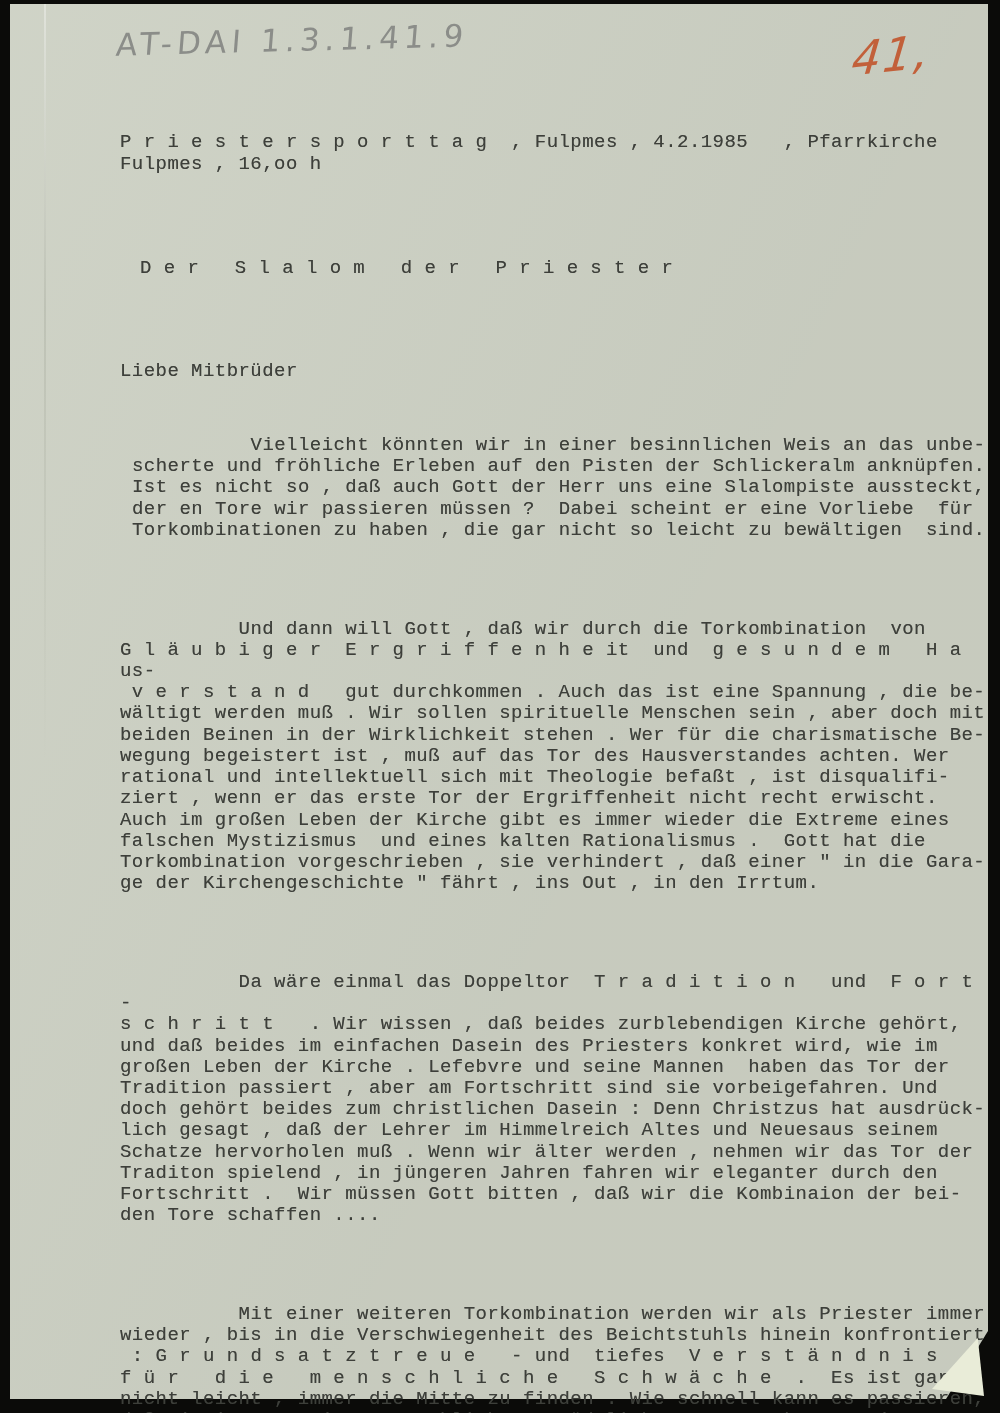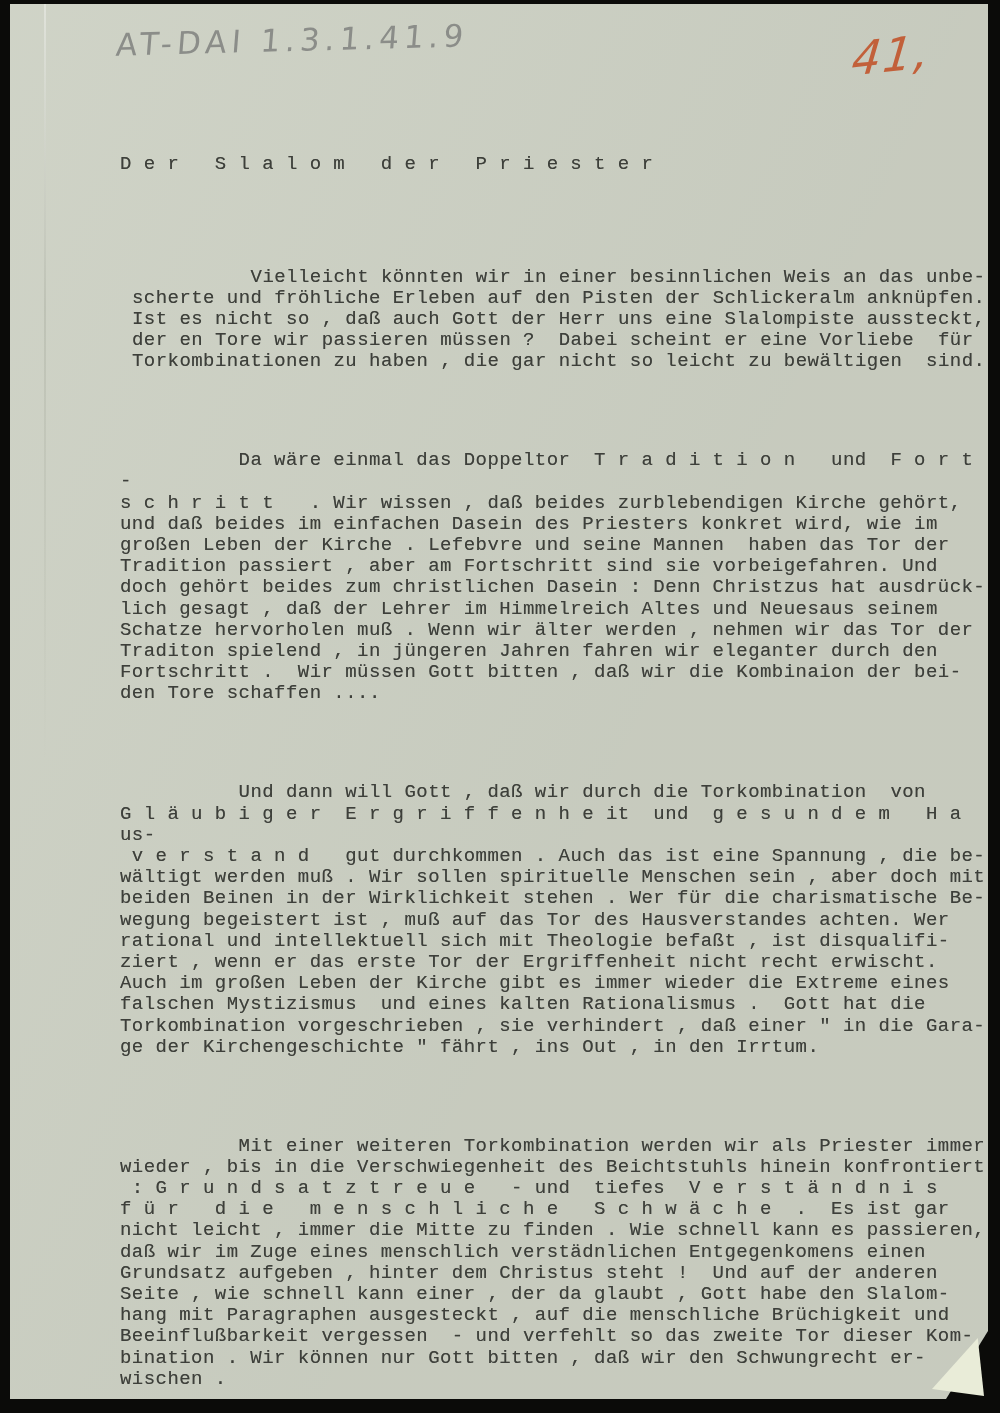--- a/index.html
+++ b/index.html
@@ -59,71 +59,74 @@
     width:872px;
     color:#3d3f3a;
     font-family:"Liberation Mono", monospace;
     font-size:19px;
     line-height:21.2px;
     letter-spacing:.45px;
     white-space:pre-wrap;
   }
   .block{margin:0 0 14px 0;white-space:pre-wrap;}
   .header-block{margin-bottom:20px;}
-  .title-block{margin-bottom:18px;}
+  .title-block{margin-bottom:18px;margin-left:20px;}
   .salutation{margin:0;white-space:pre;}
   .para-first{margin-top:-11px;margin-left:12px;}
   .doc, .block{text-shadow:0 0 .6px rgba(61,63,58,.55);}
 </style>
 </head>
 <body>
 
 <div class="paper">
   <div class="crease"></div>
 </div>
 
 <div class="handwriting-ref">AT-DAI 1.3.1.41.9</div>
 
 <div class="handwriting-page">41,</div>
 
 <div class="doc">
+  <div class="block header-block">P r i e s t e r s p o r t t a g  , Fulpmes , 4.2.1985   , Pfarrkirche
+Fulpmes , 16,oo h</div>
 
   <div class="block title-block">D e r   S l a l o m   d e r   P r i e s t e r</div>
 
+  <div class="salutation">Liebe Mitbrüder</div>
 
   <div class="block para-first">          Vielleicht könnten wir in einer besinnlichen Weis an das unbe-
 scherte und fröhliche Erleben auf den Pisten der Schlickeralm anknüpfen.
 Ist es nicht so , daß auch Gott der Herr uns eine Slalompiste aussteckt,
 der en Tore wir passieren müssen ?  Dabei scheint er eine Vorliebe  für
 Torkombinationen zu haben , die gar nicht so leicht zu bewältigen  sind.</div>
-
-  <div class="block">          Da wäre einmal das Doppeltor  T r a d i t i o n   und  F o r t -
-s c h r i t t   . Wir wissen , daß beides zurblebendigen Kirche gehört,
-und daß beides im einfachen Dasein des Priesters konkret wird, wie im
-großen Leben der Kirche . Lefebvre und seine Mannen  haben das Tor der
-Tradition passiert , aber am Fortschritt sind sie vorbeigefahren. Und
-doch gehört beides zum christlichen Dasein : Denn Christzus hat ausdrück-
-lich gesagt , daß der Lehrer im Himmelreich Altes und Neuesaus seinem
-Schatze hervorholen muß . Wenn wir älter werden , nehmen wir das Tor der
-Traditon spielend , in jüngeren Jahren fahren wir eleganter durch den
-Fortschritt .  Wir müssen Gott bitten , daß wir die Kombinaion der bei-
-den Tore schaffen ....</div>
 
   <div class="block">          Und dann will Gott , daß wir durch die Torkombination  von
 G l ä u b i g e r  E r g r i f f e n h e it  und  g e s u n d e m   H a us-
  v e r s t a n d   gut durchkommen . Auch das ist eine Spannung , die be-
 wältigt werden muß . Wir sollen spirituelle Menschen sein , aber doch mit
 beiden Beinen in der Wirklichkeit stehen . Wer für die charismatische Be-
 wegung begeistert ist , muß auf das Tor des Hausverstandes achten. Wer
 rational und intellektuell sich mit Theologie befaßt , ist disqualifi-
 ziert , wenn er das erste Tor der Ergriffenheit nicht recht erwischt.
 Auch im großen Leben der Kirche gibt es immer wieder die Extreme eines
 falschen Mystizismus  und eines kalten Rationalismus .  Gott hat die
 Torkombination vorgeschrieben , sie verhindert , daß einer " in die Gara-
 ge der Kirchengeschichte " fährt , ins Out , in den Irrtum.</div>
+
+  <div class="block">          Da wäre einmal das Doppeltor  T r a d i t i o n   und  F o r t -
+s c h r i t t   . Wir wissen , daß beides zurblebendigen Kirche gehört,
+und daß beides im einfachen Dasein des Priesters konkret wird, wie im
+großen Leben der Kirche . Lefebvre und seine Mannen  haben das Tor der
+Tradition passiert , aber am Fortschritt sind sie vorbeigefahren. Und
+doch gehört beides zum christlichen Dasein : Denn Christzus hat ausdrück-
+lich gesagt , daß der Lehrer im Himmelreich Altes und Neuesaus seinem
+Schatze hervorholen muß . Wenn wir älter werden , nehmen wir das Tor der
+Traditon spielend , in jüngeren Jahren fahren wir eleganter durch den
+Fortschritt .  Wir müssen Gott bitten , daß wir die Kombinaion der bei-
+den Tore schaffen ....</div>
 
   <div class="block">          Mit einer weiteren Torkombination werden wir als Priester immer
 wieder , bis in die Verschwiegenheit des Beichtstuhls hinein konfrontiert
  : G r u n d s a t z t r e u e   - und  tiefes  V e r s t ä n d n i s
 f ü r   d i e   m e n s c h l i c h e   S c h w ä c h e  .  Es ist gar
 nicht leicht , immer die Mitte zu finden . Wie schnell kann es passieren,
 daß wir im Zuge eines menschlich verstädnlichen Entgegenkomens einen
 Grundsatz aufgeben , hinter dem Christus steht !  Und auf der anderen
 Seite , wie schnell kann einer , der da glaubt , Gott habe den Slalom-
 hang mit Paragraphen ausgesteckt , auf die menschliche Brüchigkeit und

